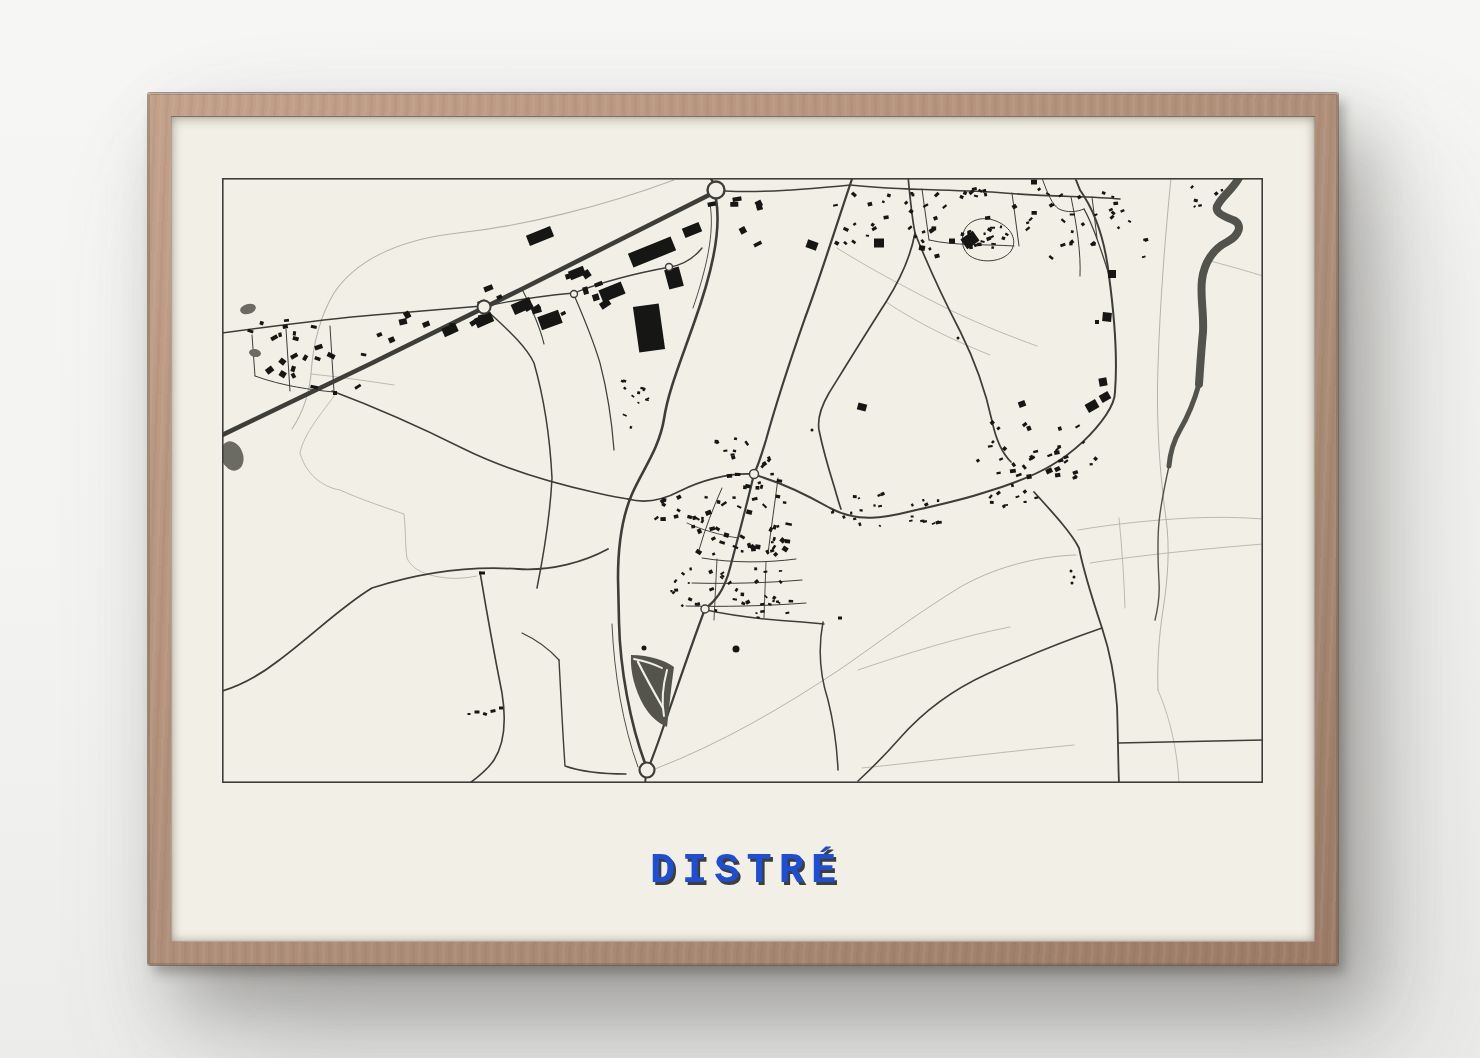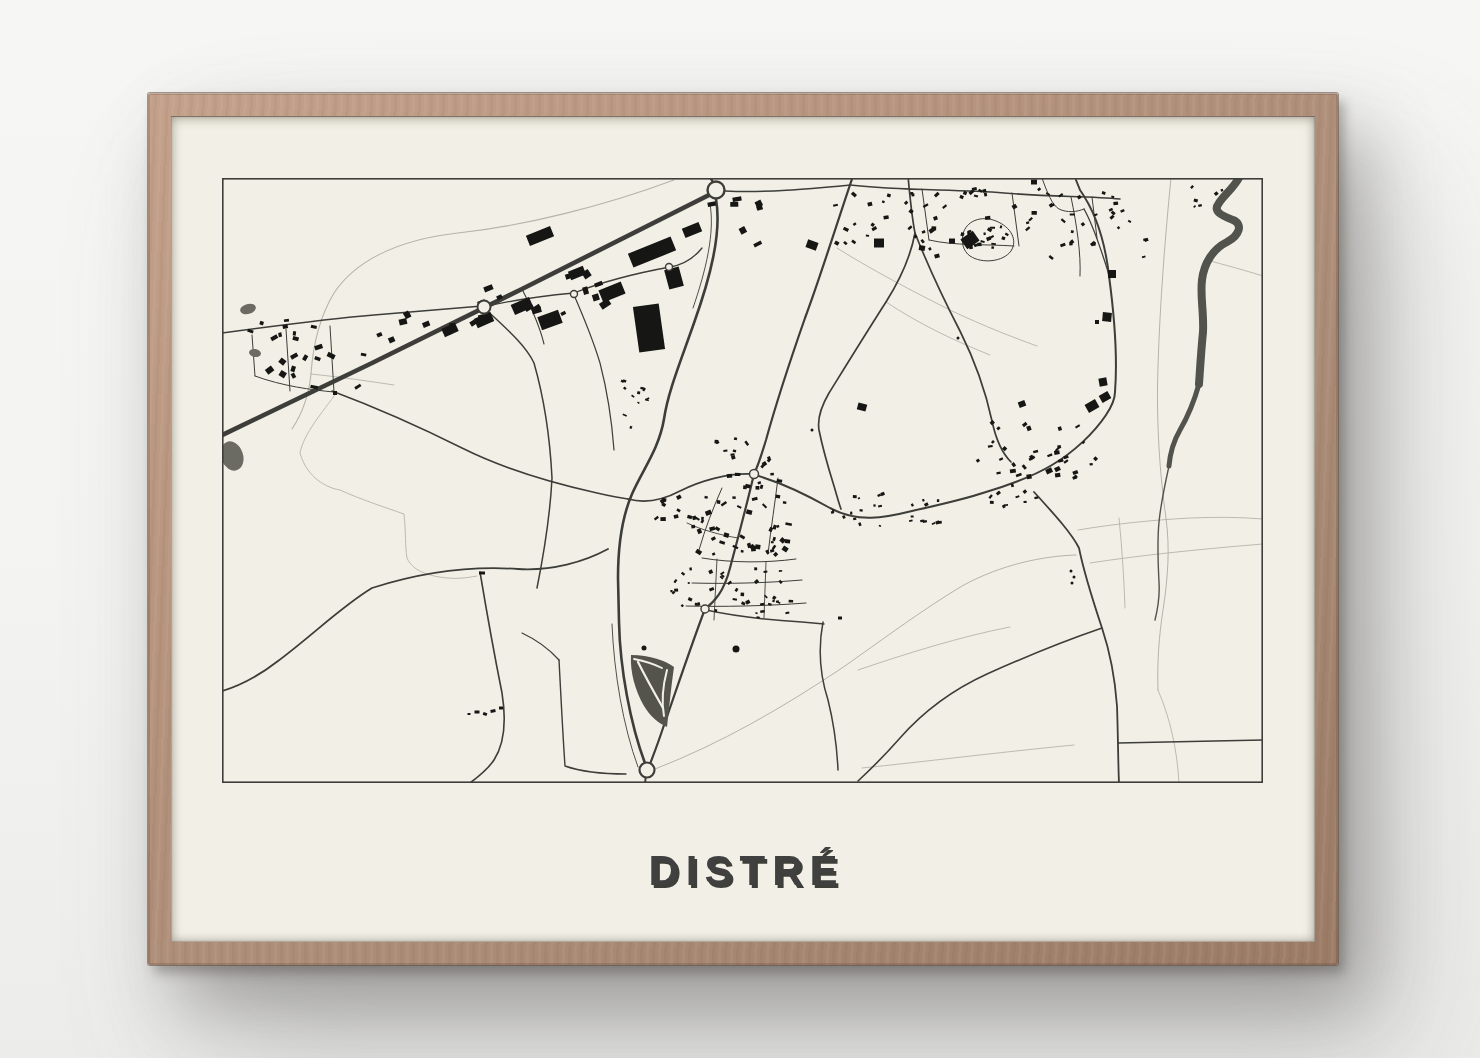--- a/index.html
+++ b/index.html
@@ -22,23 +22,23 @@
          box-shadow:
            inset 0 1px 0 rgba(70,50,38,.40),
            inset 0 0 1px 1px rgba(90,70,55,.28),
            inset 0 5px 10px rgba(60,45,35,.20),
            inset 5px 0 9px rgba(60,45,35,.10),
            inset -5px 0 9px rgba(60,45,35,.10),
            inset 0 -4px 9px rgba(60,45,35,.12);}
   svg.map{position:absolute;left:51px;top:62px;width:1041px;height:605px;display:block;}
   .title{position:absolute;left:0;right:0;top:730px;text-align:center;
          font-weight:bold;font-size:42px;line-height:1.2;
-         letter-spacing:7px;padding-left:7px;color:#404040;
+         letter-spacing:7px;padding-left:7px;color:#1d4ed8;
          text-shadow:2.5px 2.5px 0 #3f3f3a;
-         font-family:Liberation Sans, sans-serif;}
+         font-family:Liberation Mono, monospace;}
 </style>
 </head>
 <body>
 
 <div class="scene">
   <div class="frame">
     <div class="paper">
       <svg class="map" id="mapSvg" xmlns="http://www.w3.org/2000/svg" viewBox="0 0 1041 605">
           <rect x="0" y="0" width="1041" height="605" fill="#f2f0e6"></rect>
           <path d="M 452 2 C 382 28 302 48 236 55 C 172 62 132 85 112 115 C 97 140 91 166 89 196 C 87 216 80 236 70 251" stroke="#b4b4aa" stroke-width="1.1" fill="none" stroke-linecap="round" stroke-linejoin="round"></path>

